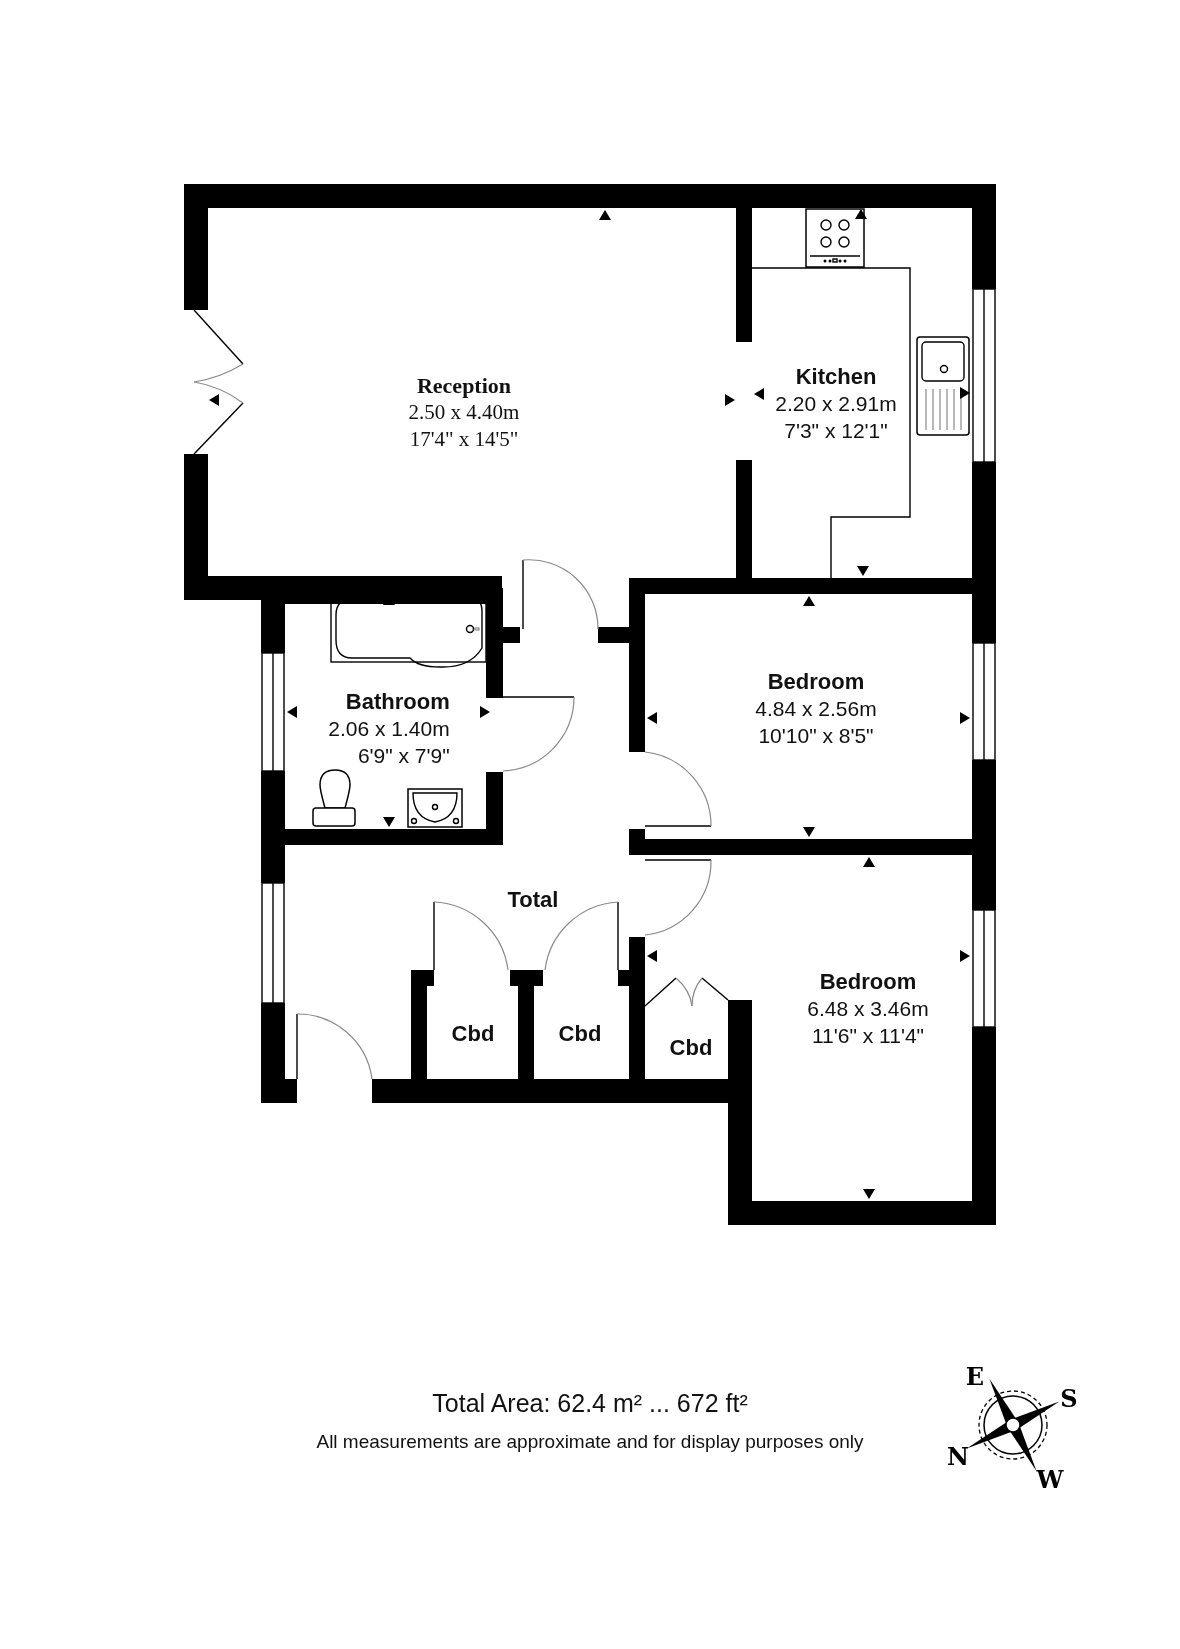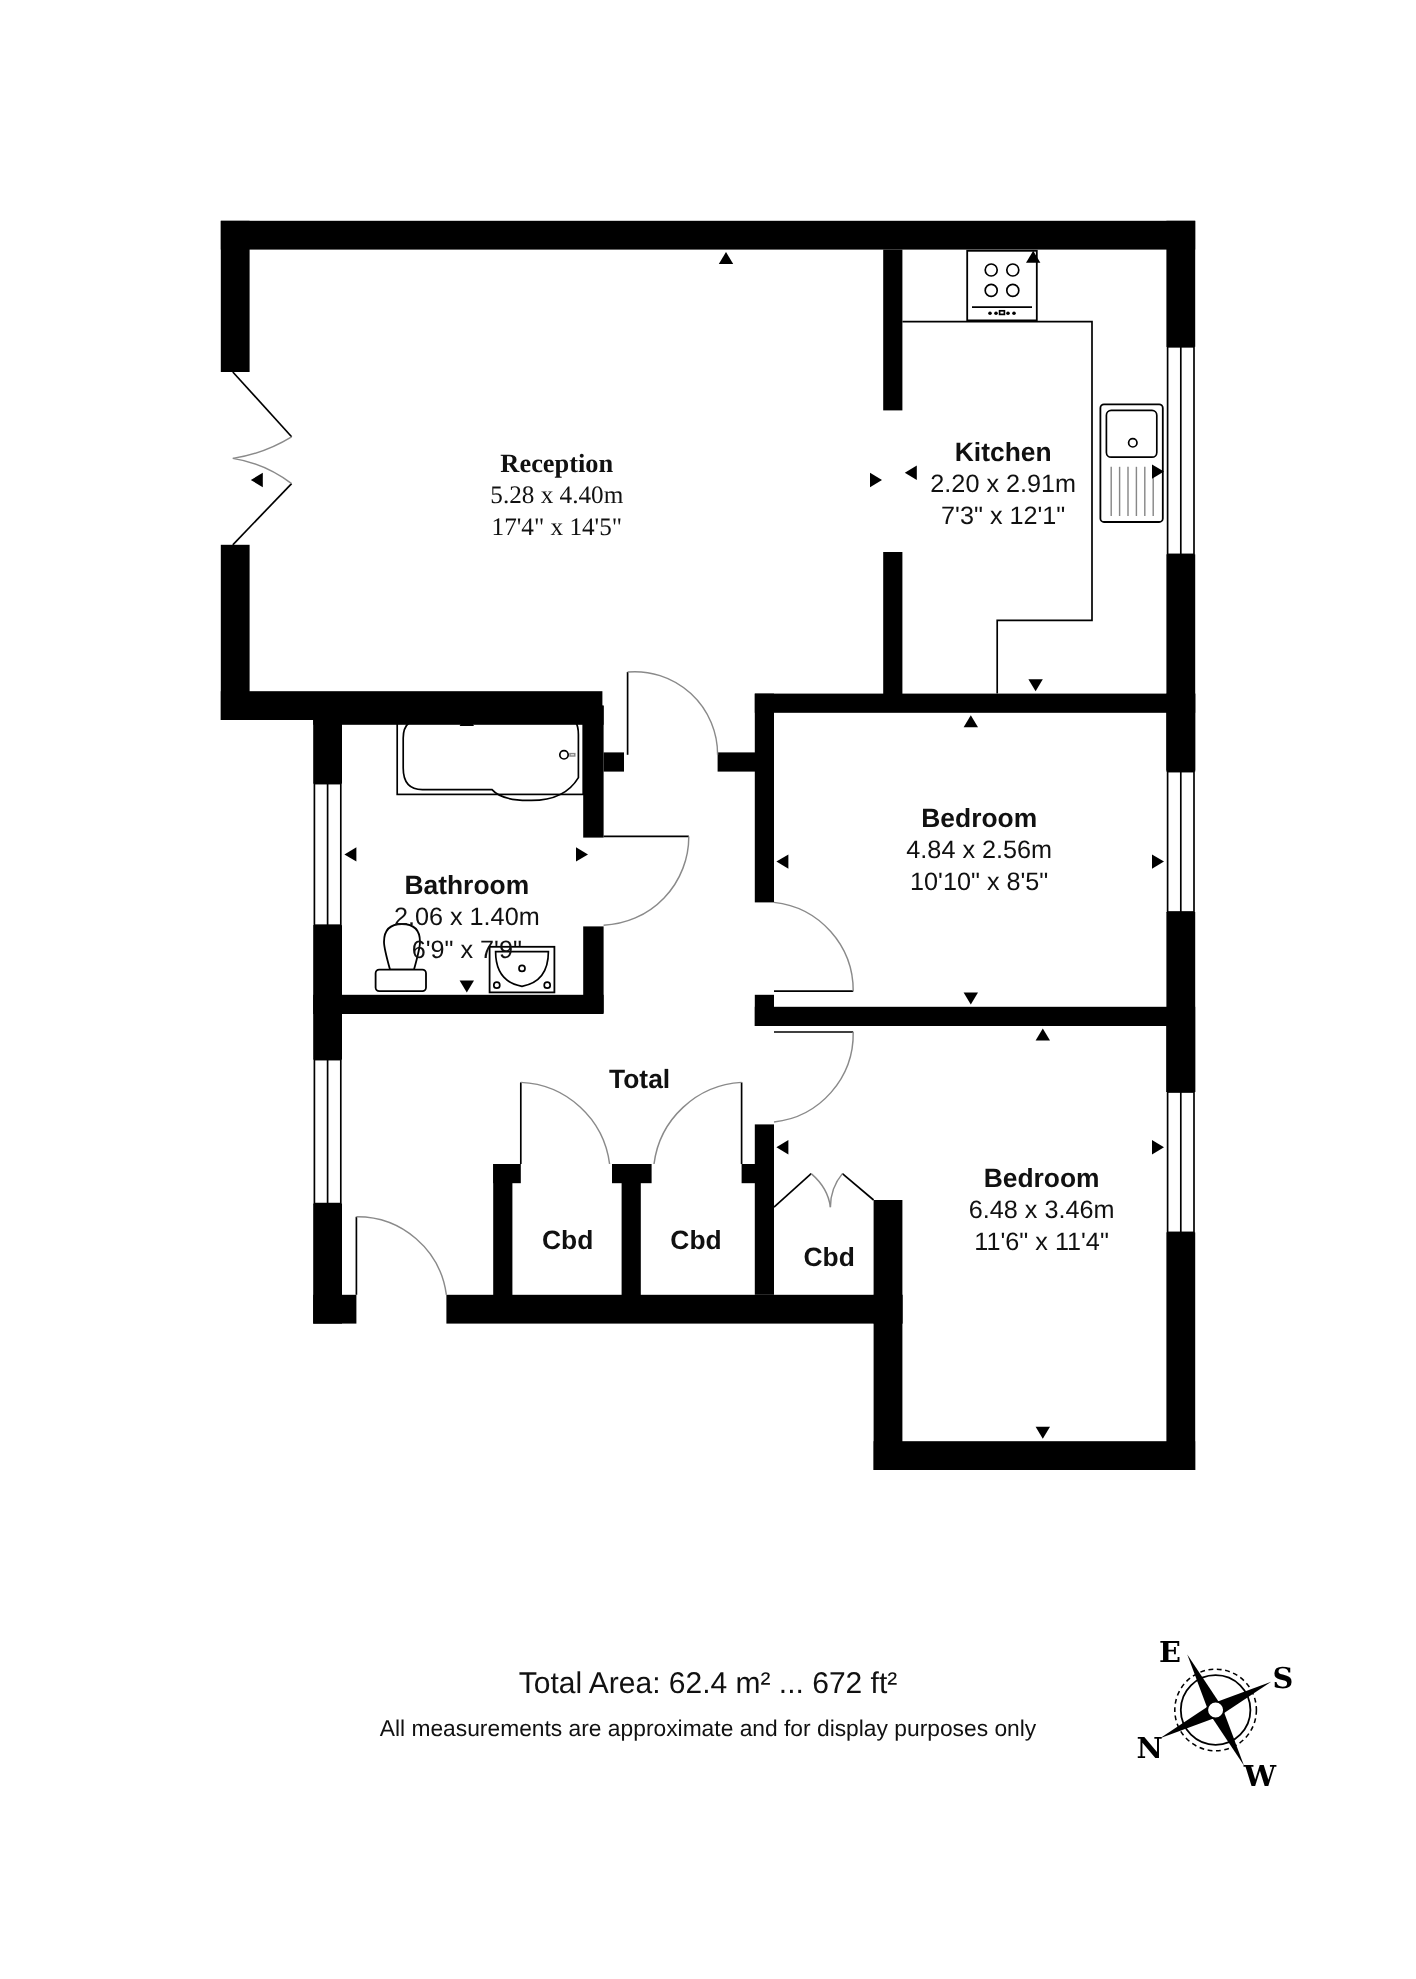--- a/index.html
+++ b/index.html
@@ -242,29 +242,29 @@
     <circle r="7" fill="#fff" stroke="#000" stroke-width="1.5"></circle>
     <text class="compass-letter" x="-38" y="-40" text-anchor="middle">E</text>
     <text class="compass-letter" x="56" y="-18" text-anchor="middle">S</text>
     <text class="compass-letter" x="-55" y="40" text-anchor="middle">N</text>
     <text class="compass-letter" x="37" y="63" text-anchor="middle">W</text>
   </g>
 </svg>
 
 <div class="room-label" style="left:464px; top:372px;font-family:Liberation Serif, serif;">
   <span class="room-name">Reception</span>
-  <span class="room-dim">5.28 x 4.40m</span>
+  <span class="room-dim">2.50 x 4.40m</span>
   <span class="room-dim">17'4" x 14'5"</span>
 </div>
 <div class="room-label" style="left:836px; top:363px;">
   <span class="room-name">Kitchen</span>
   <span class="room-dim">2.20 x 2.91m</span>
   <span class="room-dim">7'3" x 12'1"</span>
 </div>
-<div class="room-label" style="left:389px; top:724px;">
+<div class="room-label" style="left:389px; top:688px;text-align:right;">
   <span class="room-name">Bathroom</span>
   <span class="room-dim">2.06 x 1.40m</span>
   <span class="room-dim">6'9" x 7'9"</span>
 </div>
 <div class="room-label" style="left:816px; top:668px;">
   <span class="room-name">Bedroom</span>
   <span class="room-dim">4.84 x 2.56m</span>
   <span class="room-dim">10'10" x 8'5"</span>
 </div>
 <div class="room-label" style="left:868px; top:968px;">

